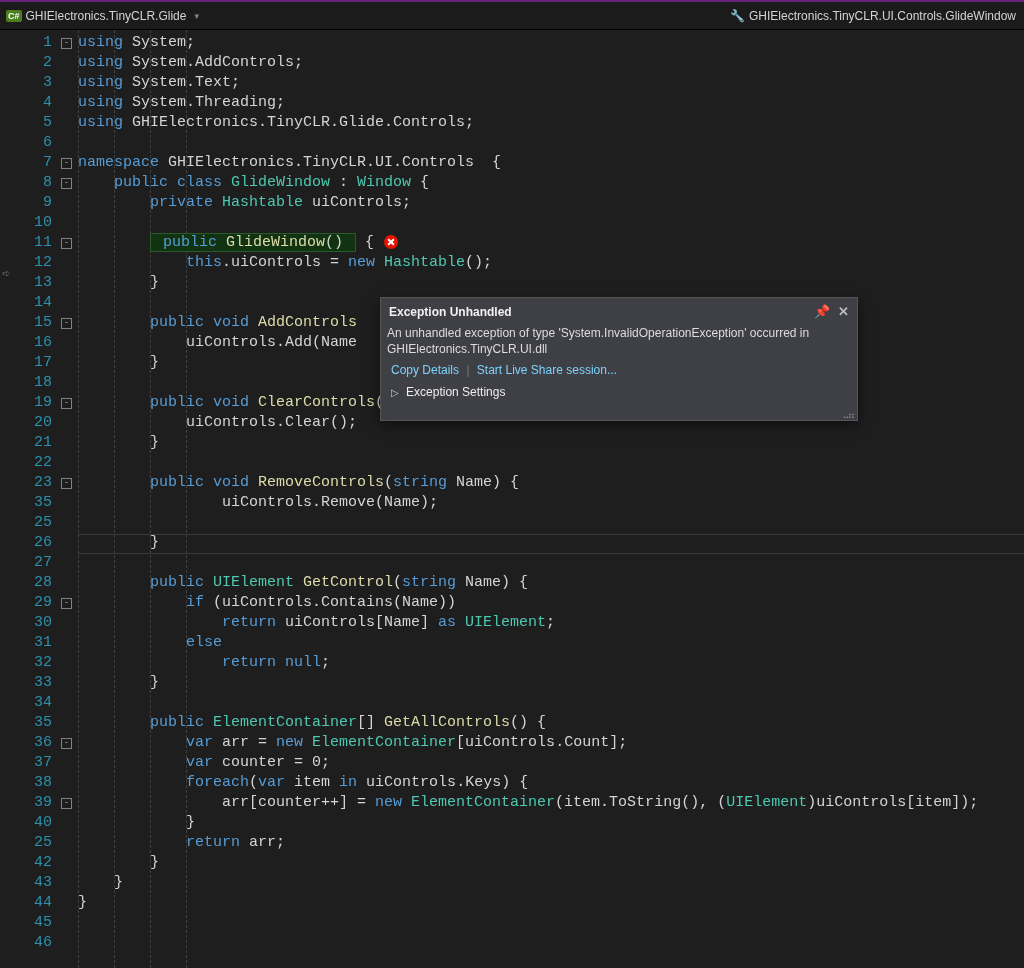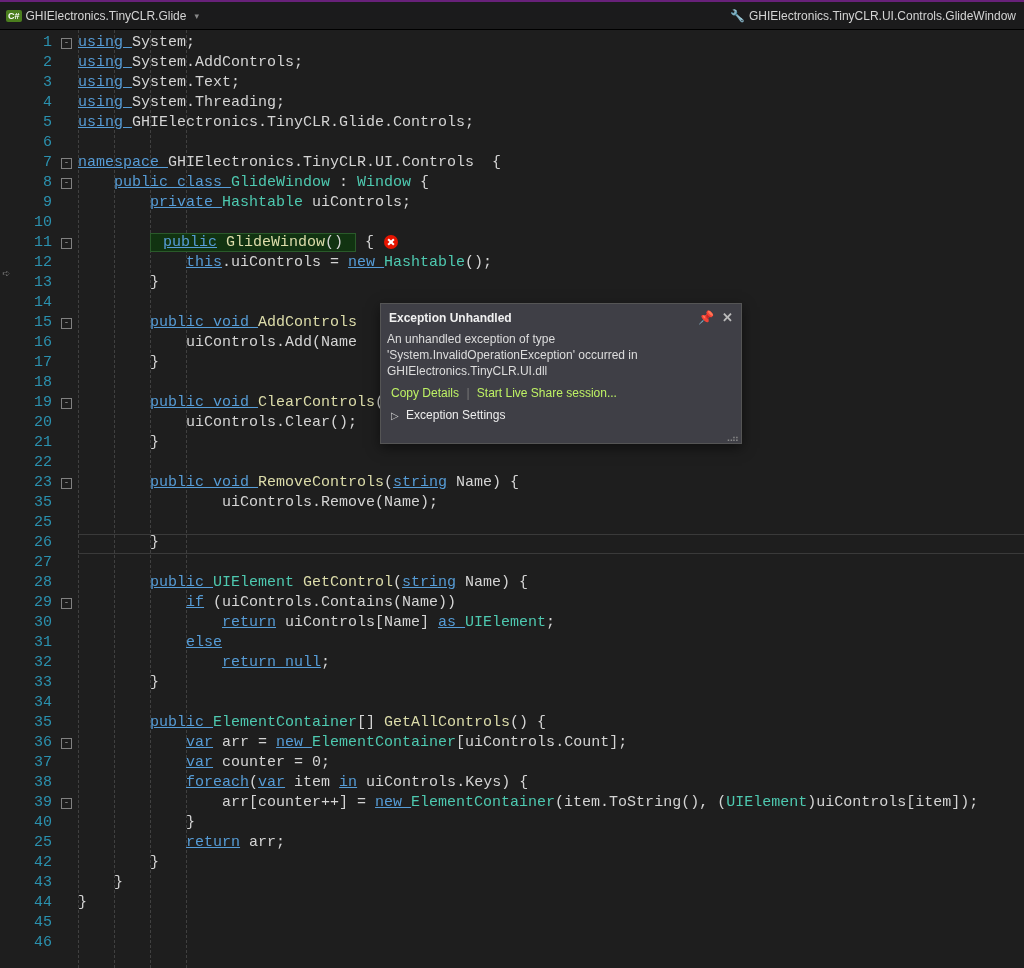--- a/index.html
+++ b/index.html
@@ -14,38 +14,38 @@
   .dd-arrow { color:#888; font-size:9px; margin-left:4px; }
   .editor { position:relative; display:flex; height:938px; }
   .gutter { width:78px; background:#1e1e1e; padding-top:4px; }
   .ln { height:20px; color:#2b91af; font-size:15px; text-align:right; padding-right:26px; position:relative; }
   .fold { position:absolute; right:6px; top:4px; width:11px; height:11px; border:1px solid #808080;
           color:#a0a0a0; font-size:9px; line-height:9px; text-align:center; background:#1e1e1e; cursor:pointer; }
   .code { flex:1; padding-top:4px; position:relative; color:#d4d4d4; }
   .row { height:20px; white-space:pre; position:relative; }
   .guides { position:absolute; left:0; top:0; height:100%; pointer-events:none; }
   .g { position:absolute; top:0; bottom:0; border-left:1px dashed #404040; }
-  .kw { color:#569cd6;text-decoration:underline; } .tp { color:#4ec9b0; }
+  .kw { color:#569cd6; } .tp { color:#4ec9b0; }
   .pn { color:#d4d4d4; } .fn { color:#dcdcaa; }
   .boxed { background:#113311; border:1px solid #2a5a2a; padding:0 12px; }
   .err { display:inline-block; width:14px; height:14px; background:#e51400; border-radius:50%;
          position:relative; vertical-align:middle; margin-left:10px; }
   .err::before,.err::after{content:"";position:absolute;left:3px;top:6px;width:8px;height:2px;background:#fff;}
   .err::before{transform:rotate(45deg);} .err::after{transform:rotate(-45deg);}
   .cursor-line { position:absolute; left:0; right:0; height:20px; border-top:1px solid #3a3a3a;
                  border-bottom:1px solid #3a3a3a; pointer-events:none; }
-  .popup { position:absolute; left:380px; top:267px; width:362px; background:#3f3f46;
+  .popup { position:absolute; left:380px; top:267px; width:478px; background:#3f3f46;
            border:1px solid #555; font-family:"Segoe UI",Arial,sans-serif; font-size:12px;
-           box-shadow:0 4px 12px rgba(0,0,0,.5); color:#f1f1f1;margin-top:6px; }
+           box-shadow:0 4px 12px rgba(0,0,0,.5); color:#f1f1f1; }
   .p-head { display:flex; align-items:center; padding:6px 8px 2px; font-weight:600; color:#f1f1f1; }
   .p-ico { margin-left:auto; display:flex; gap:8px; color:#bbb; }
   .p-ico span { cursor:pointer; font-size:13px; }
   .p-body { padding:4px 6px 6px; color:#ddd; line-height:1.35; }
   .p-links { padding:0 10px 6px; }
-  .p-links a { color:#bef264; text-decoration:none; cursor:pointer; font-size:12px; }
+  .p-links a { color:#7dd3fc; text-decoration:none; cursor:pointer; font-size:12px; }
   .sep { color:#777; margin:0 4px; }
   .p-exp { padding:2px 10px 8px; color:#eee; cursor:pointer; }
   .tri { display:inline-block; margin-right:4px; color:#ccc; font-size:10px; }
   .p-grip { text-align:right; padding:0 4px 2px; color:#888; font-size:10px; letter-spacing:-2px; cursor:nwse-resize; }
   .left-ind { position:absolute; left:2px; top:235px; color:#6a6a6a; font-size:14px; }
 </style>
 </head>
 <body>
 
 <div class="topbar">

